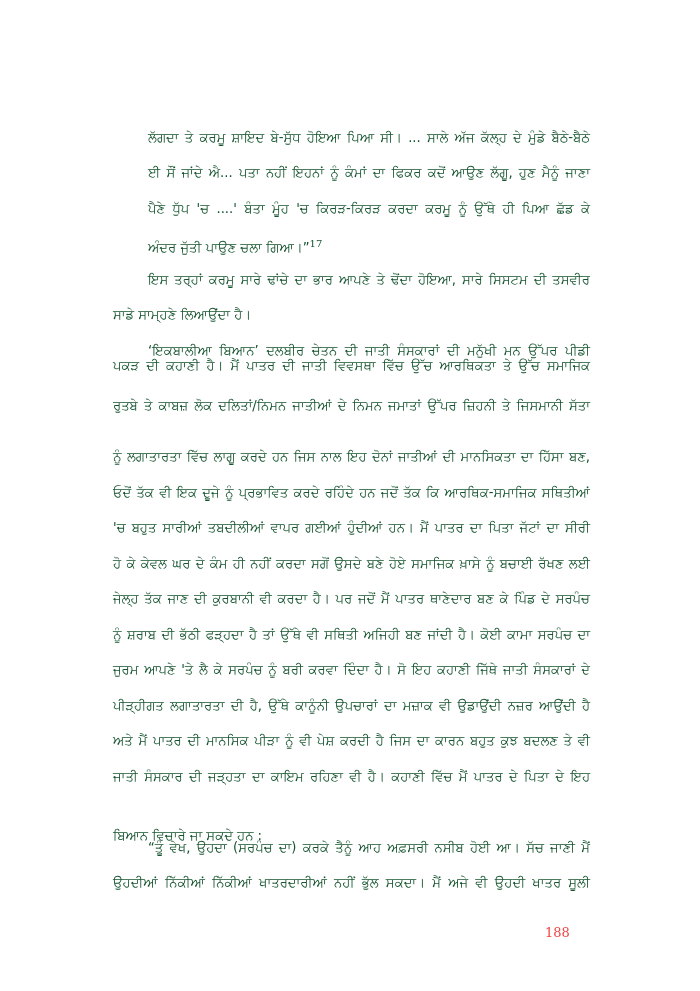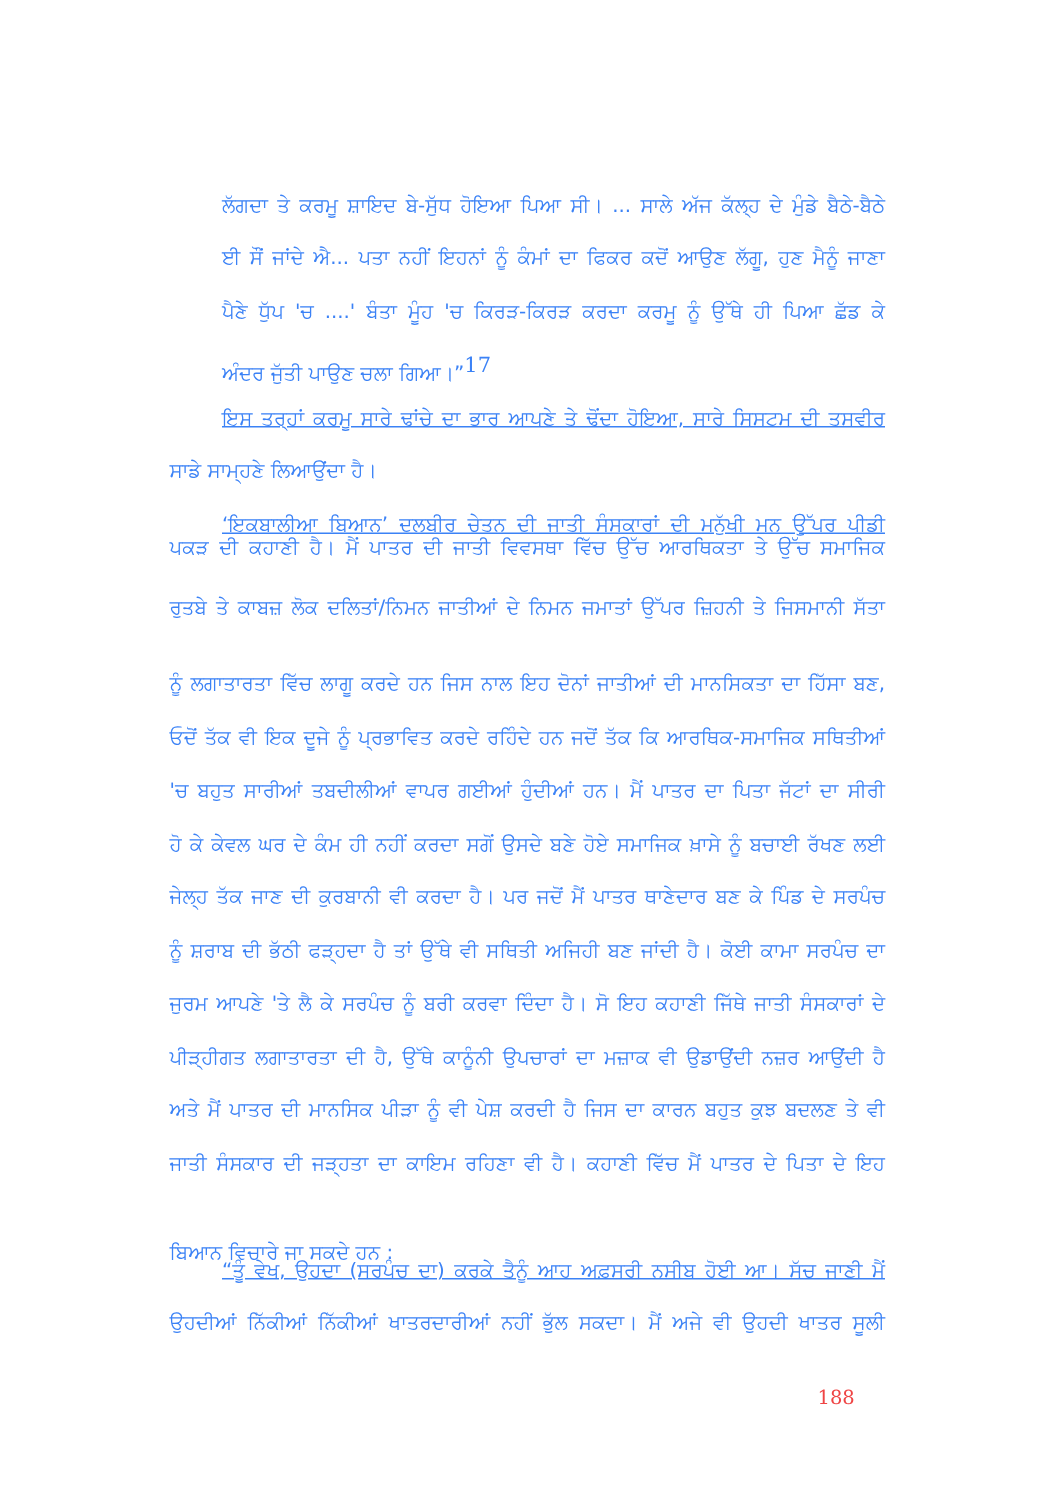--- a/index.html
+++ b/index.html
@@ -4,30 +4,30 @@
   <style>
     html, body { margin: 0; padding: 0; background: #ffffff; }
     body { width: 700px; height: 991px; position: relative; overflow: hidden; }
     .page { position: absolute; left: 0; top: 0; width: 700px; height: 991px; background: #ffffff; }
     .line {
       position: absolute;
       left: 113px;
       width: 477px;
       font-family: "DejaVu Sans", sans-serif;
       font-size: 13.2px;
-      color: #3b82f6;
+      color: #14532d;
       white-space: nowrap;
       line-height: 20px;
       text-align: justify;
       text-align-last: justify;
     }
-    .line.indent { left: 148px; width: 442px; text-decoration: underline; }
+    .line.indent { left: 148px; width: 442px; }
     .line.quote-indent { left: 148px; width: 442px; }
     .line.last { text-align-last: left; }
-    .sup { font-family: "DejaVu Serif", serif; font-size: 14px; vertical-align: super; }
+    .sup { font-family: "DejaVu Serif", serif; font-size: 10px; vertical-align: super; }
     .page-number {
       position: absolute;
       left: 545px; top: 925px;
       font-family: "DejaVu Serif", serif;
       font-size: 13px;
       color: #ef4444;
     }
   </style>
 </head>
 <body>

